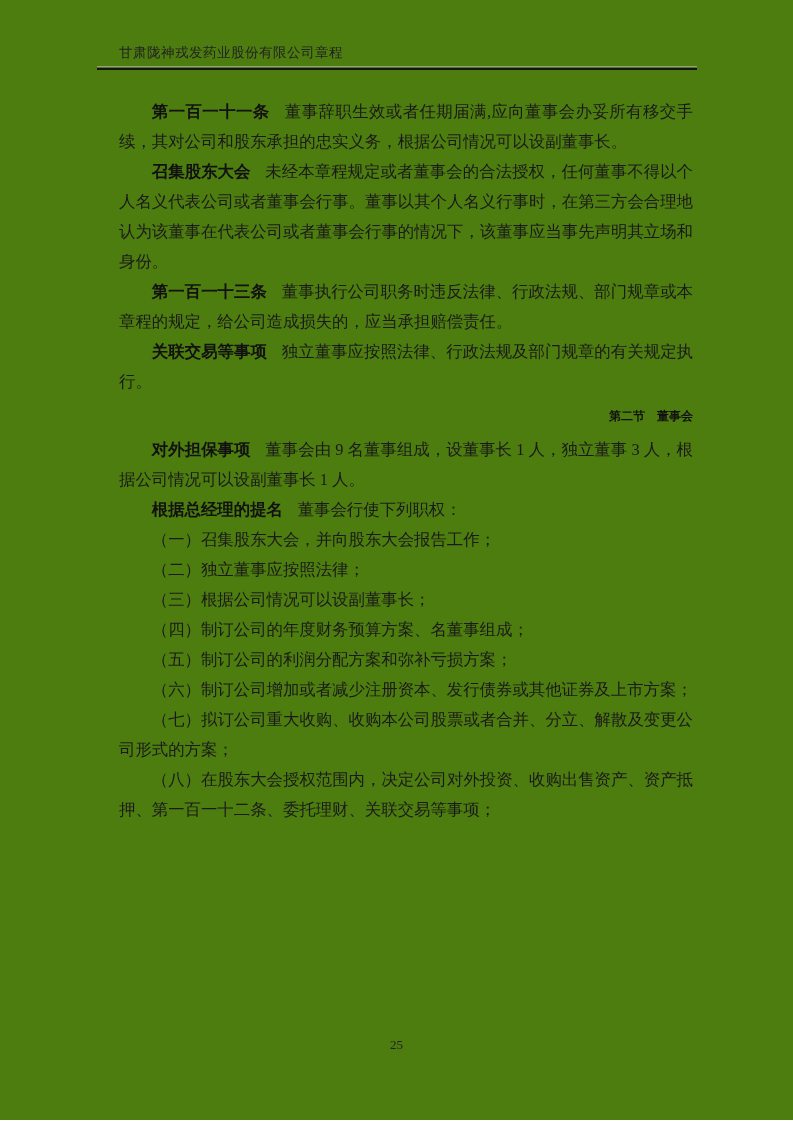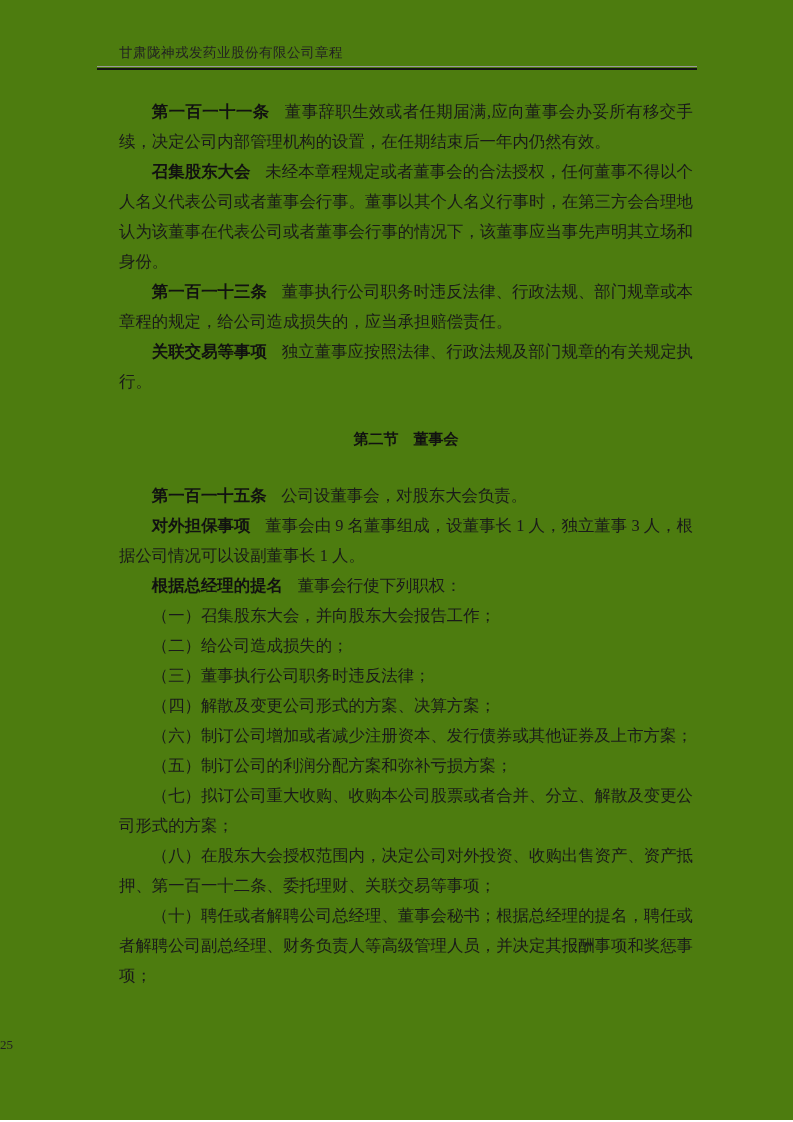--- a/index.html
+++ b/index.html
@@ -46,61 +46,60 @@
     font-family: Liberation Serif, serif;
     font-weight: 700;
     color: #111111;
   }
   .label-gap {
     display: inline-block;
     width: 0.9em;
   }
   p.section-heading {
     text-indent: 0;
-    text-align: center;
+    text-align: right;
     font-family: "Liberation Sans", "DejaVu Sans", sans-serif;
     font-weight: 700;
-    font-size: 15px;
-    margin: 27px 0;
+    font-size: 12px;
+    margin: 4px 0;
     color: #111111;
   }
   .footer {
     position: absolute;
     left: 0;
     top: 1037px;
     width: 100%;
+    text-align: center;
     font-size: 13px;
     color: #222222;
   }
 </style>
 </head>
 <body>
 
 <div class="page">
   <div>
     <div class="header-title">甘肃陇神戎发药业股份有限公司章程</div>
     <div class="header-rule"></div>
   </div>
 
   <div class="doc-body" id="doc-body">
-      <p><span class="article-no">第一百一十一条</span><span class="label-gap"></span><span>董事辞职生效或者任期届满,应向董事会办妥所有移交手续，决定公司内部管理机构的设置，在任期结束后一年内仍然有效。</span></p>
+      <p><span class="article-no">第一百一十一条</span><span class="label-gap"></span><span>董事辞职生效或者任期届满,应向董事会办妥所有移交手续，其对公司和股东承担的忠实义务，根据公司情况可以设副董事长。</span></p>
       <p><span class="article-no">召集股东大会</span><span class="label-gap"></span><span>未经本章程规定或者董事会的合法授权，任何董事不得以个人名义代表公司或者董事会行事。董事以其个人名义行事时，在第三方会合理地认为该董事在代表公司或者董事会行事的情况下，该董事应当事先声明其立场和身份。</span></p>
       <p><span class="article-no">第一百一十三条</span><span class="label-gap"></span><span>董事执行公司职务时违反法律、行政法规、部门规章或本章程的规定，给公司造成损失的，应当承担赔偿责任。</span></p>
       <p><span class="article-no">关联交易等事项</span><span class="label-gap"></span><span>独立董事应按照法律、行政法规及部门规章的有关规定执行。</span></p>
       <p class="section-heading">第二节　董事会</p>
-      <p><span class="article-no">第一百一十五条</span><span class="label-gap"></span><span>公司设董事会，对股东大会负责。</span></p>
       <p><span class="article-no">对外担保事项</span><span class="label-gap"></span><span>董事会由 9 名董事组成，设董事长 1 人，独立董事 3 人，根据公司情况可以设副董事长 1 人。</span></p>
       <p><span class="article-no">根据总经理的提名</span><span class="label-gap"></span><span>董事会行使下列职权：</span></p>
       <p>（一）召集股东大会，并向股东大会报告工作；</p>
-      <p>（二）给公司造成损失的；</p>
-      <p>（三）董事执行公司职务时违反法律；</p>
-      <p>（四）解散及变更公司形式的方案、决算方案；</p>
+      <p>（二）独立董事应按照法律；</p>
+      <p>（三）根据公司情况可以设副董事长；</p>
+      <p>（四）制订公司的年度财务预算方案、名董事组成；</p>
+      <p>（五）制订公司的利润分配方案和弥补亏损方案；</p>
       <p>（六）制订公司增加或者减少注册资本、发行债券或其他证券及上市方案；</p>
-      <p>（五）制订公司的利润分配方案和弥补亏损方案；</p>
       <p>（七）拟订公司重大收购、收购本公司股票或者合并、分立、解散及变更公司形式的方案；</p>
       <p>（八）在股东大会授权范围内，决定公司对外投资、收购出售资产、资产抵押、第一百一十二条、委托理财、关联交易等事项；</p>
-      <p>（十）聘任或者解聘公司总经理、董事会秘书；根据总经理的提名，聘任或者解聘公司副总经理、财务负责人等高级管理人员，并决定其报酬事项和奖惩事项；</p>
     </div>
 
   <div class="footer">
     <span>25</span>
   </div>
 </div>
 
 </body></html>

